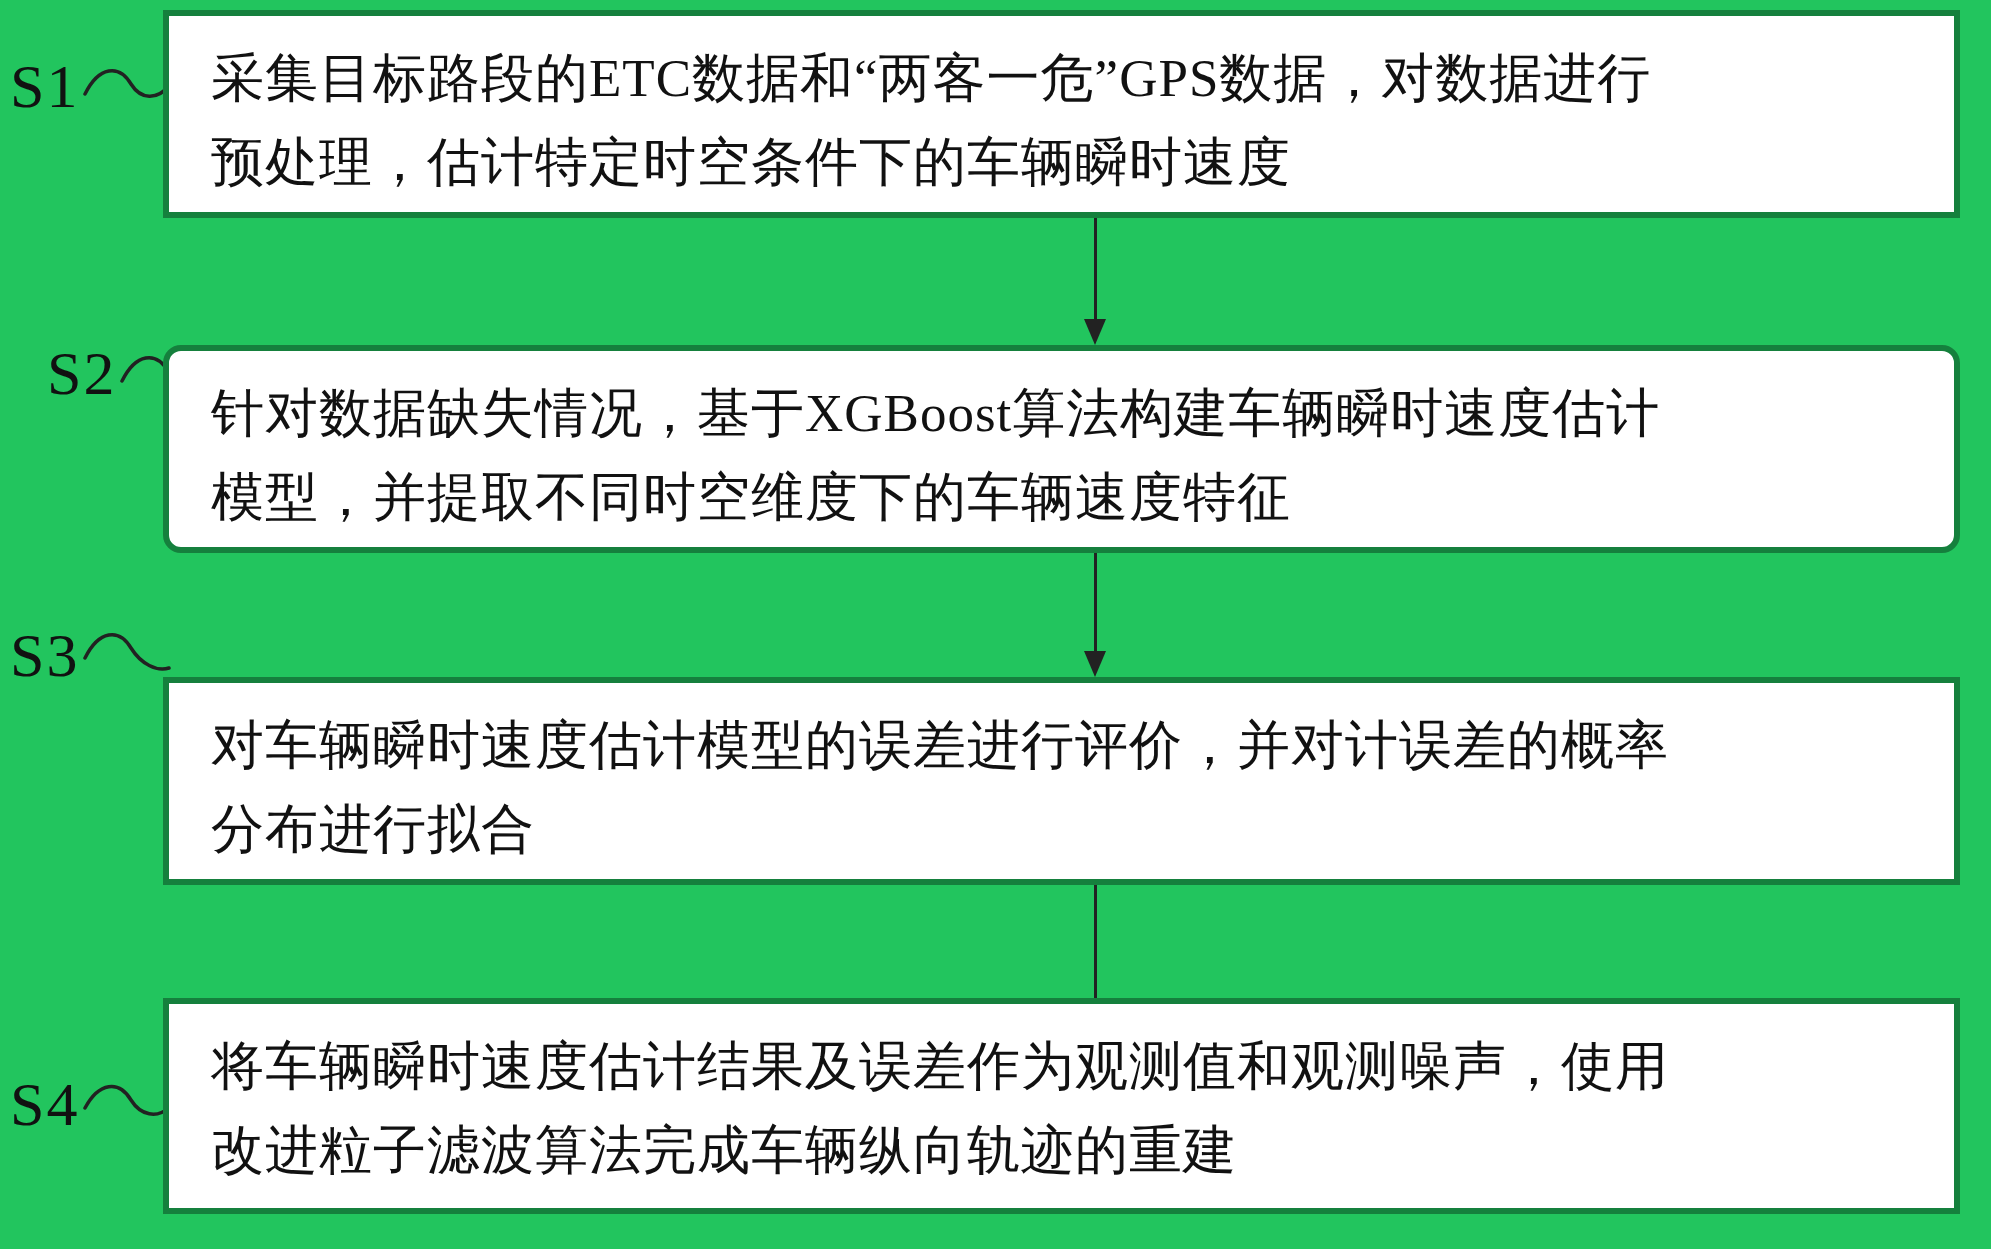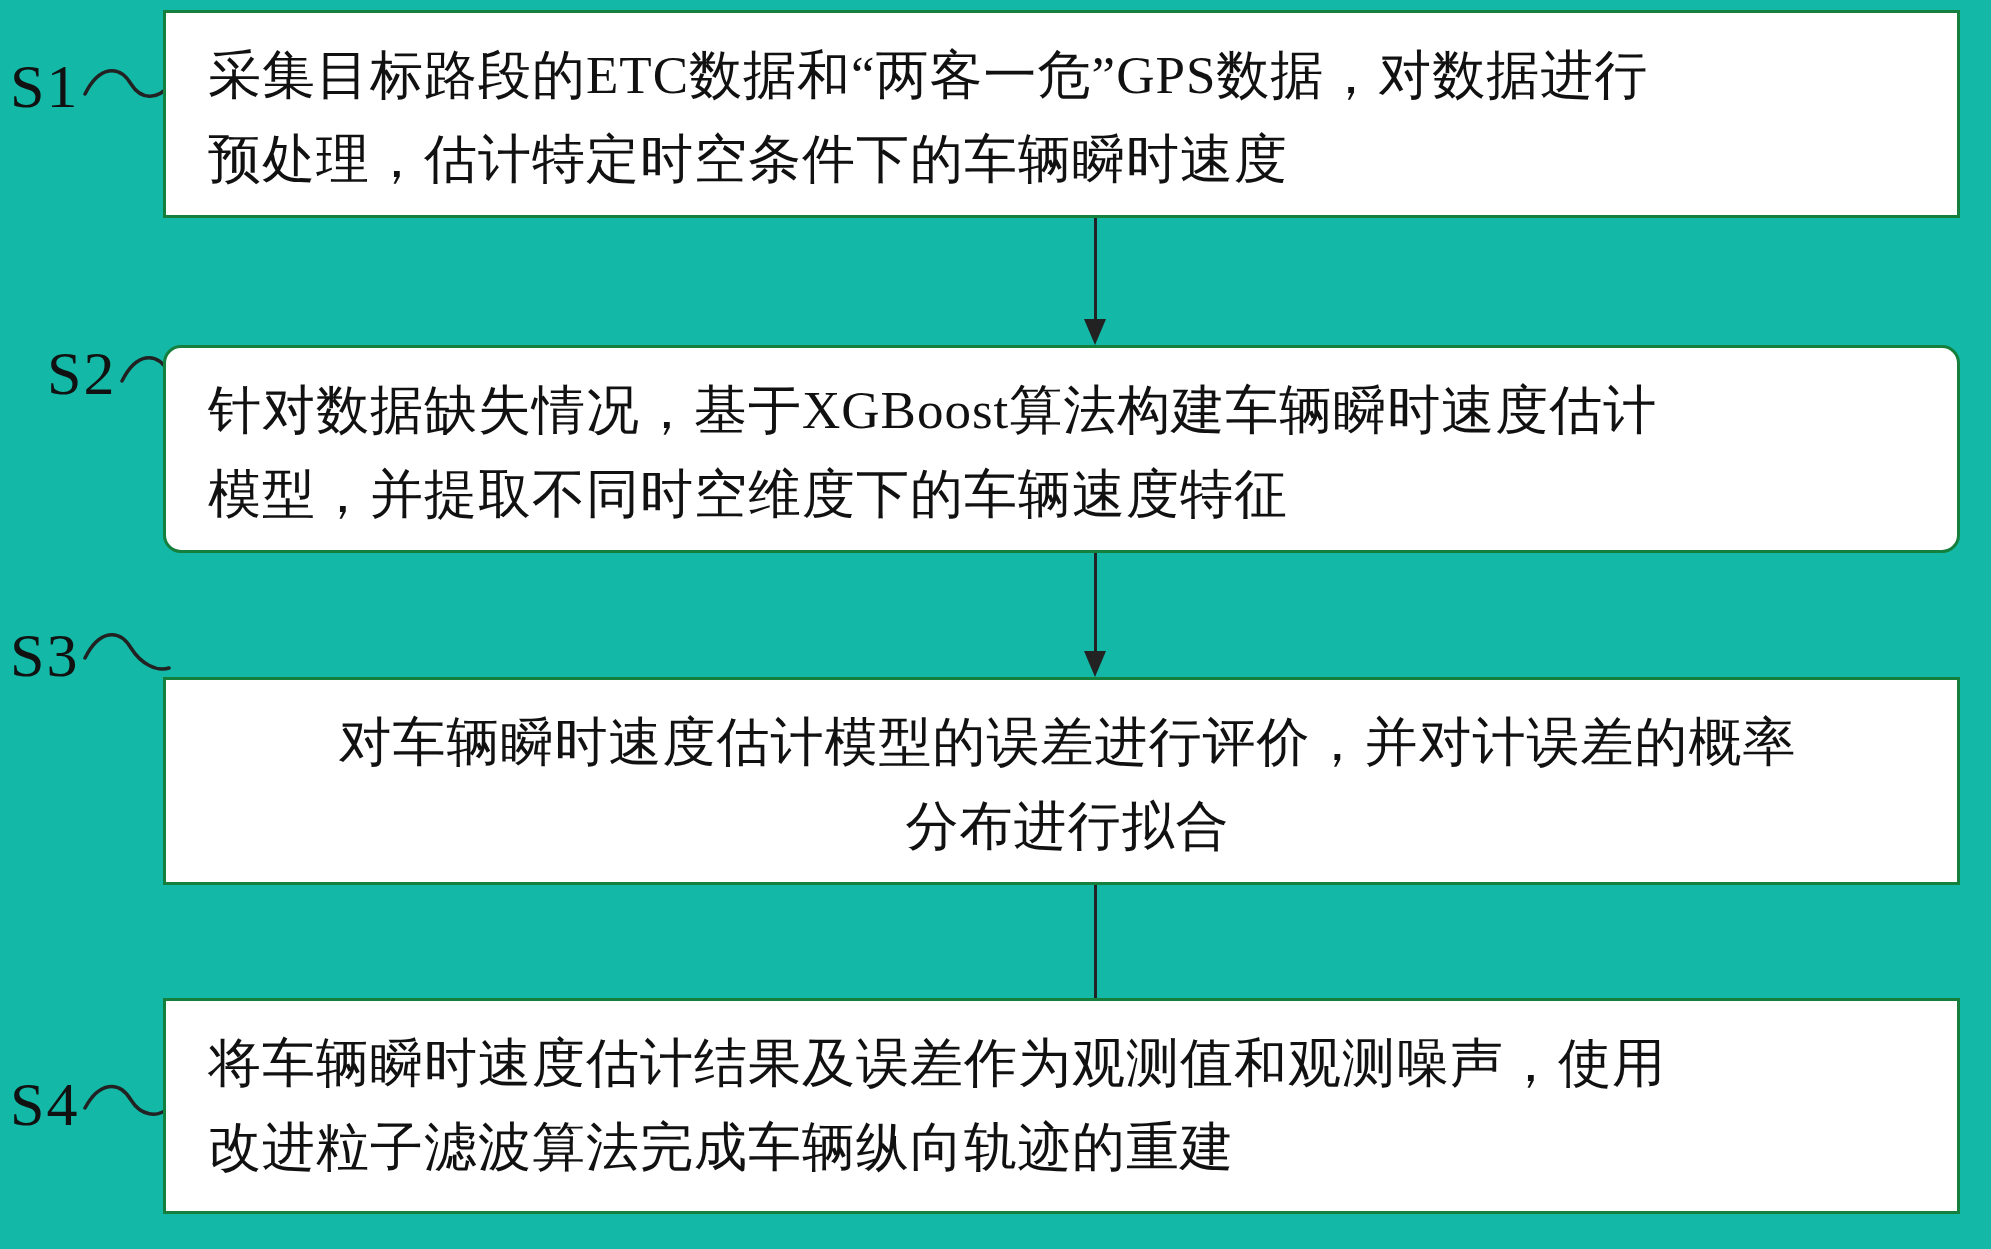--- a/index.html
+++ b/index.html
@@ -4,30 +4,30 @@
 <style>
   html, body {
     margin: 0;
     padding: 0;
     background: #ffffff;
   }
   .canvas {
     position: relative;
     width: 1991px;
     height: 1249px;
-    background: #14b8a6;
+    background: #22c55e;
     font-family: "Liberation Serif", "DejaVu Serif", serif;
     overflow: hidden;
   }
   .flow-box {
     position: absolute;
     left: 163px;
     width: 1797px;
     box-sizing: border-box;
-    border: 3px solid #15803d;
+    border: 6px solid #15803d;
     background: #ffffff;
     padding: 20px 30px 0 42px;
   }
   .box-line {
     font-size: 53px;
     line-height: 84px;
     color: #111111;
     letter-spacing: 1px;
     white-space: nowrap;
   }
@@ -108,21 +108,21 @@
     <div class="arrow-head"></div>
   </div>
 
   <div class="step-label" style="top:624px;">
     <span class="s-text">S3</span>
     <svg class="squiggle" width="88" height="62" viewBox="0 0 88 62">
       <path d="M2 34 C 16 6, 36 4, 48 24 C 58 40, 74 48, 86 44" stroke="#222222" stroke-width="3.5" fill="none" stroke-linecap="round"></path>
     </svg>
   </div>
 
-  <div class="flow-box" style="top:677px;height:208px;text-align:center;">
+  <div class="flow-box" style="top:677px;height:208px;">
     <div class="box-line">对车辆瞬时速度估计模型的误差进行评价，并对计误差的概率</div>
     <div class="box-line">分布进行拟合</div>
   </div>
 
   <div class="arrow" style="top:885px;height:141px;">
     <div class="arrow-line"></div>
     <div class="arrow-head"></div>
   </div>
 
   <div class="step-label" style="top:1073px;align-items:center;">

